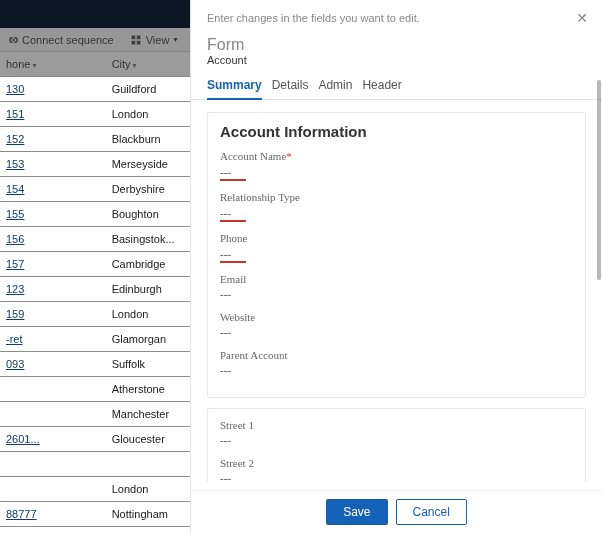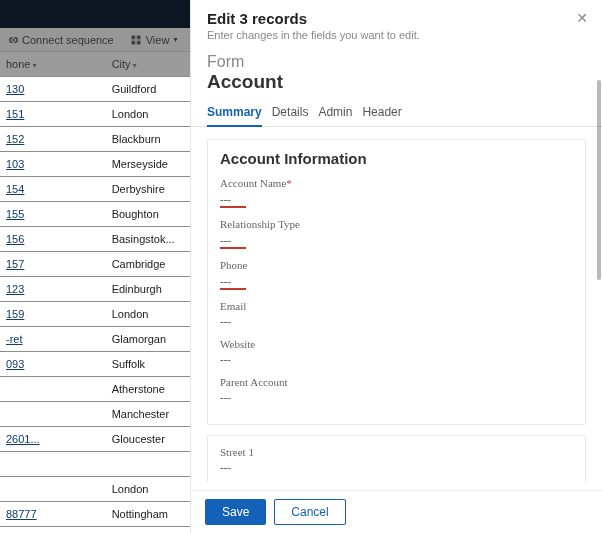--- a/index.html
+++ b/index.html
@@ -22,33 +22,33 @@
   .grid col.c-post { width: 54px; }
   .grid col.c-contact { width: 70px; }
 
   
   .modal { position: absolute; top: 0; right: 0; width: 412px; height: 533px; background: #fff; display: flex; flex-direction: column; border-left: 1px solid #e5e5e5; }
   .modal-header { padding: 10px 16px 6px 16px; position: relative; }
   .modal-title { font-size: 15px; font-weight: 600; color: #222; }
   .modal-sub { font-size: 11px; color: #888; margin-top: 2px; }
   .modal-close { position: absolute; top: 10px; right: 14px; font-size: 14px; color: #888; cursor: pointer; background:none; border:none; }
   .form-label { padding: 6px 16px 0 16px; font-size: 16px; color: #888; }
-  .form-name { padding: 0 0 6px 16px; font-size: 19px; font-weight: 700; }
+  .form-name { padding: 0 0 6px 16px; font-size: 11px; font-weight: 400; }
   .tabs { display: flex; gap: 10px; padding: 0 16px; border-bottom: 1px solid #e5e5e5; font-size: 12px; }
   .tab { padding: 6px 0; color: #555; cursor: pointer; }
   .tab.active { color: #1461b8; border-bottom: 2px solid #1461b8; margin-bottom: -1px; font-weight: 600; }
   .panel-scroll { flex: 1; overflow-y: auto; padding: 12px 16px; display: flex; flex-direction: column; gap: 10px; position: relative; }
   .card { border: 1px solid #e8e8e8; border-radius: 2px; padding: 10px 12px; }
   .card-title { font-size: 15px; font-weight: 600; margin-bottom: 10px; }
   .field { margin-bottom: 10px; font-family: Liberation Serif, serif; }
   .field-label { font-size: 11px; color: #666; margin-bottom: 3px; }
   .field-label .req { color: #c0392b; }
   .field-value { font-size: 11px; color: #444; padding-bottom: 1px; }
   .field.underline .field-value { border-bottom: 2px solid #c0392b; display: inline-block; min-width: 26px; }
-  .footer { display: flex; justify-content: flex-start; gap: 8px; padding: 8px 14px; border-top: 1px solid #eee; margin-top: 8px; }
+  .footer { display: flex; justify-content: center; gap: 8px; padding: 8px 14px; border-top: 1px solid #eee; margin-top: 8px; }
   .btn { padding: 5px 16px; font-size: 12px; border-radius: 2px; cursor: pointer; border: 1px solid transparent; }
   .btn-primary { background: #1461b8; color: #fff; }
   .btn-secondary { background: #fff; color: #1461b8; border-color: #1461b8; }
   .vscroll-ind { position: absolute; right: 1px; top: 80px; width: 4px; height: 200px; background: rgba(0,0,0,0.28); border-radius: 2px; }
 </style>
 </head>
 <body>
 
 <div class="bg">
   <div class="brand-bar">
@@ -103,21 +103,21 @@
           <td>SE1 0AX</td>
           <td class="link">Susanna</td>
         </tr>
         <tr>
           <td class="phone">152</td>
           <td>Blackburn</td>
           <td>BB1 9SP</td>
           <td class="link">Nancy A</td>
         </tr>
         <tr>
-          <td class="phone">103</td>
+          <td class="phone">153</td>
           <td>Merseyside</td>
           <td>L31 1FW</td>
           <td class="link">Maria C</td>
         </tr>
         <tr>
           <td class="phone">154</td>
           <td>Derbyshire</td>
           <td>DE4 6YH</td>
           <td class="link">Sidney H</td>
         </tr>
@@ -198,21 +198,20 @@
           <td>Nottingham</td>
           <td>NG5 7PO</td>
           <td class="link">David Fo</td>
         </tr>
       </tbody>
   </table>
 </div>
 
 <div class="modal">
   <div class="modal-header">
-    <div class="modal-title">Edit 3 records</div>
     <div class="modal-sub">Enter changes in the fields you want to edit.</div>
     <button class="modal-close">
       <span>✕</span>
     </button>
   </div>
   <div class="form-label">Form</div>
   <div class="form-name">Account</div>
   <div class="tabs" id="tabs">
       <div class="tab active">Summary</div>
       <div class="tab">Details</div>

